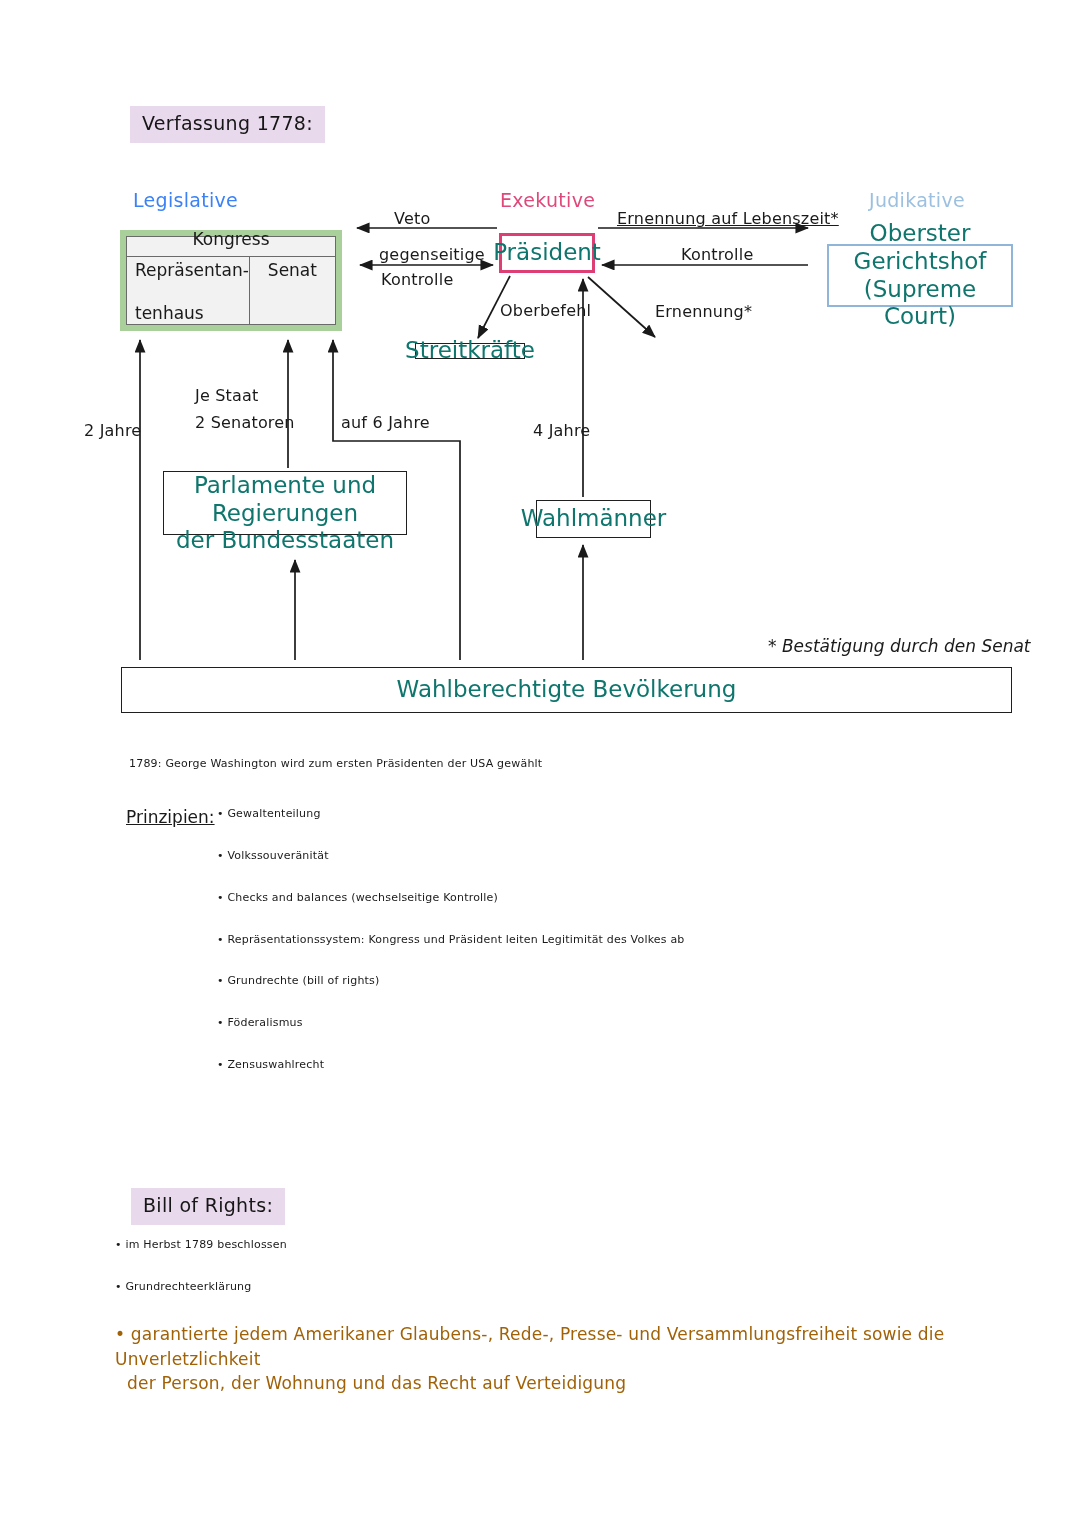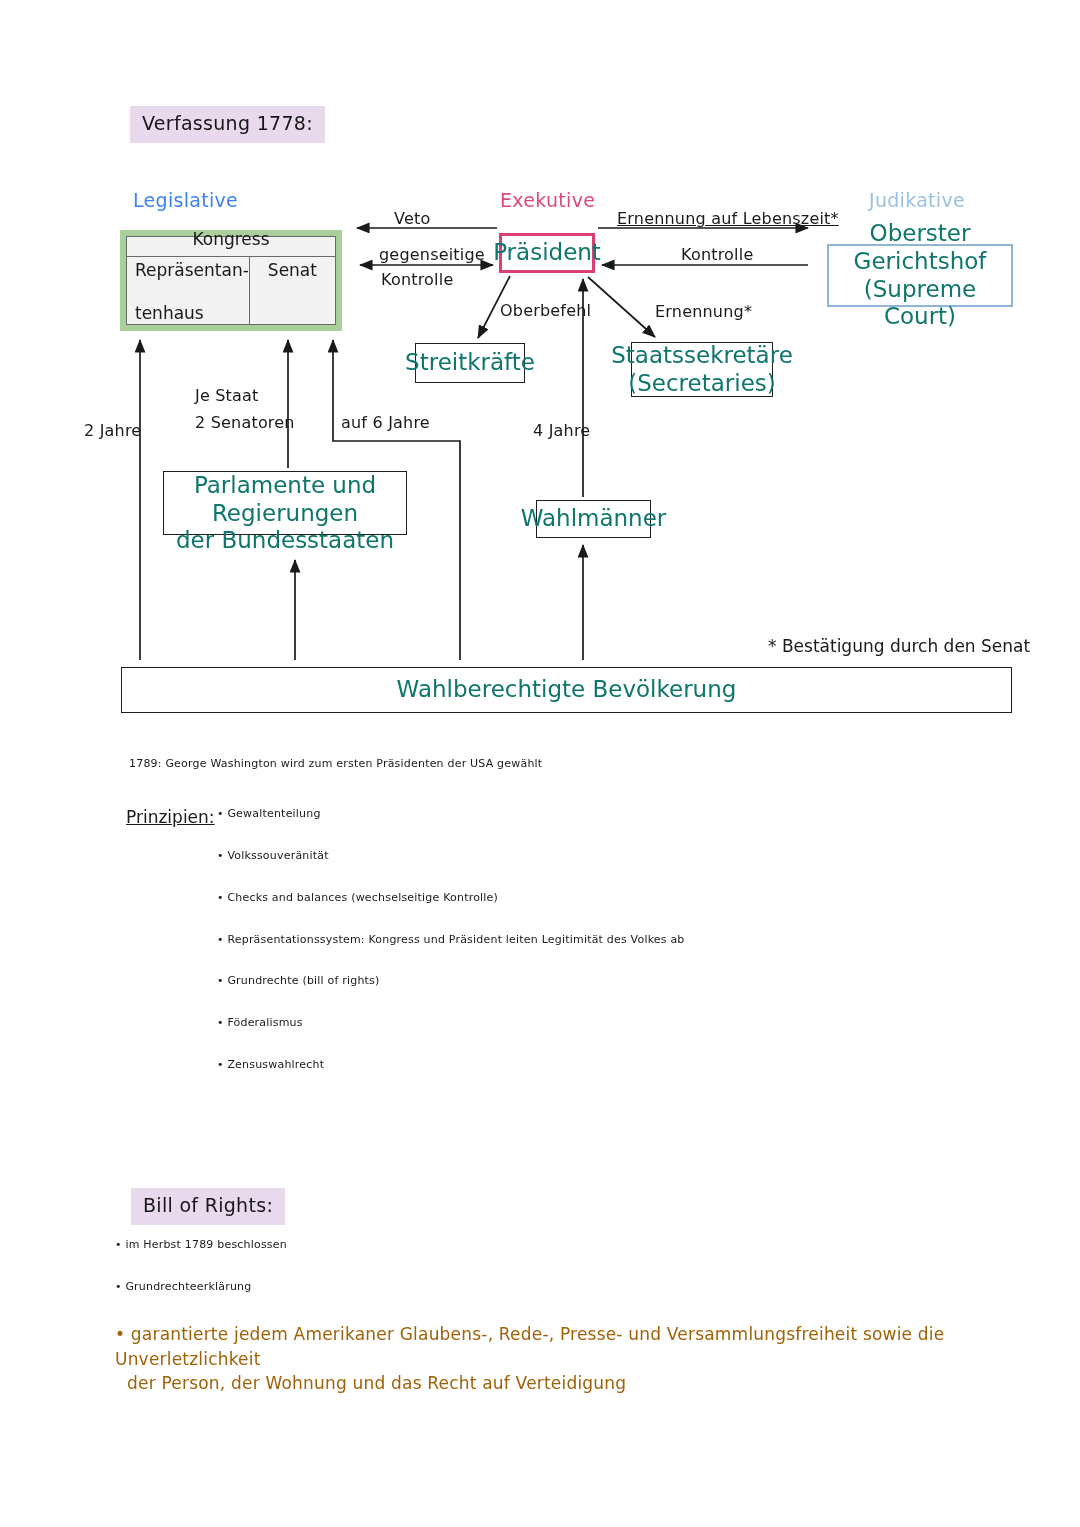--- a/index.html
+++ b/index.html
@@ -148,20 +148,21 @@
   .underline-label {
     position: absolute;
     font-size: 17px;
     text-decoration: underline;
     white-space: nowrap;
   }
   .footnote {
     position: absolute;
     font-size: 17px;
     white-space: nowrap;
+    font-style: italic;
   }
 </style>
 </head>
 <body>
 
 <div id="page">
 
   <div class="highlight" style="left:130px; top:106px;">Verfassung 1778:</div>
 
   <div class="branch-title branch-legislative" style="left:133px; top:189px;">Legislative</div>
@@ -187,28 +188,24 @@
 
   <div class="box box-president" style="left:499px; top:233px; width:96px; height:40px;">
     <span>Präsident</span>
   </div>
 
   <div class="box box-court" style="left:827px; top:232px; width:186px; height:63px; flex-direction:column;">
     <span>Oberster Gerichtshof</span>
     <span>(Supreme Court)</span>
   </div>
 
-  <div class="box box-plain" style="left:415px; top:343px; width:110px; height:40px;">
+  <div class="box box-plain" style="left:415px; top:343px; width:110px; height:16px;">
     <span>Streitkräfte</span>
   </div>
 
-  <div class="box box-plain" style="left:631px; top:342px; width:142px; height:55px; flex-direction:column;">
-    <span>Staatssekretäre</span>
-    <span>(Secretaries)</span>
-  </div>
 
   <div class="box box-plain" style="left:163px; top:471px; width:244px; height:64px; flex-direction:column;justify-content:space-between;">
     <span>Parlamente und Regierungen</span>
     <span>der Bundesstaaten</span>
   </div>
 
   <div class="box box-plain" style="left:536px; top:500px; width:115px; height:38px;">
     <span>Wahlmänner</span>
   </div>
 

